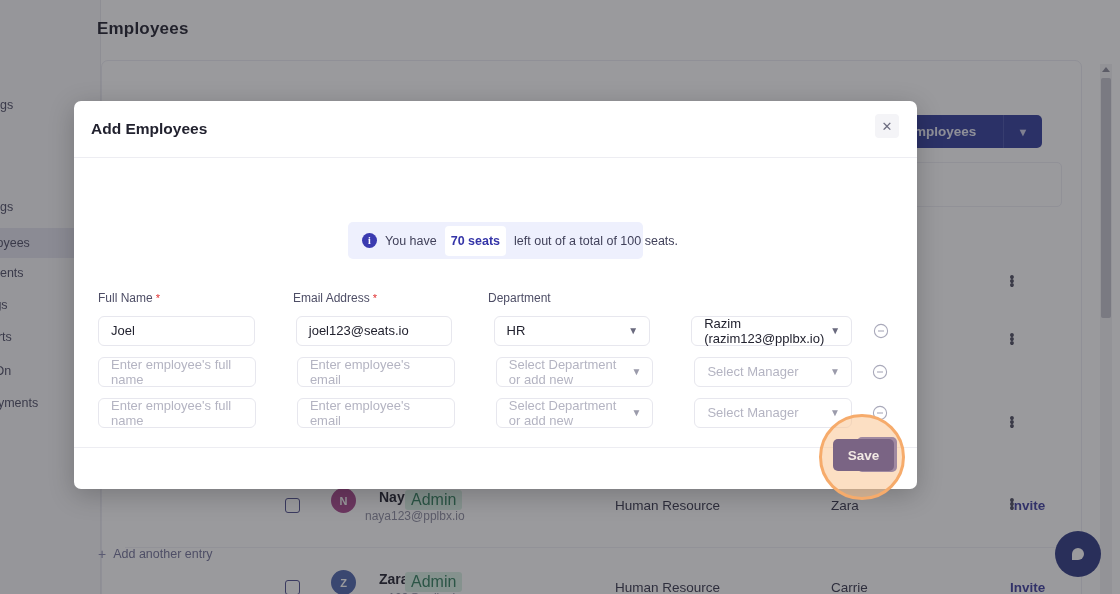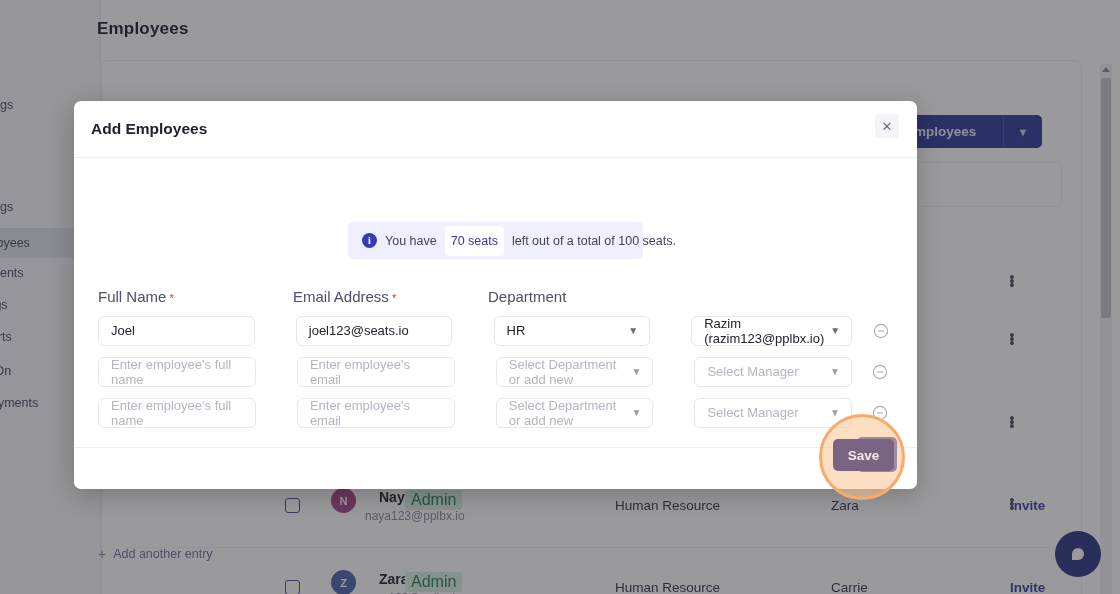--- a/index.html
+++ b/index.html
@@ -137,27 +137,27 @@
     font-size: 12.5px; color: #41415a; white-space: nowrap;
   }
   .info-dot {
     width: 15px; height: 15px; border-radius: 50%; background: #3b3bb0;
     color: #fff; font-size: 10px; font-weight: 700;
     display: flex; align-items: center; justify-content: center; flex: 0 0 auto;
     font-family: "Liberation Serif", serif;
   }
   .seats-pill {
     background: #ffffff; border-radius: 4px; padding: 8px 6px;
-    font-weight: 400; color: #3535a8; font-size: 12.5px;
+    font-weight: 700; color: #3535a8; font-size: 12.5px;
   }
 
   .form { position: absolute; left: 24px; top: 130px; right: 24px; }
   .col-labels { display: flex; height: 22px; }
   .col-label {
-    font-size: 15px; color: #4e4e66;
+    font-size: 12px; color: #4e4e66;
   }
   .req { color: #e03030; font-size: 11px; }
 
   .entry-row { display: flex; align-items: center; height: 41px; gap: 16px; }
 
   .fld {
     height: 30px; border: 1px solid #e7e7ee; border-radius: 6px;
     background: #fff; display: flex; align-items: center;
     padding: 0 12px; font-size: 13px; color: #22222f;
   }

